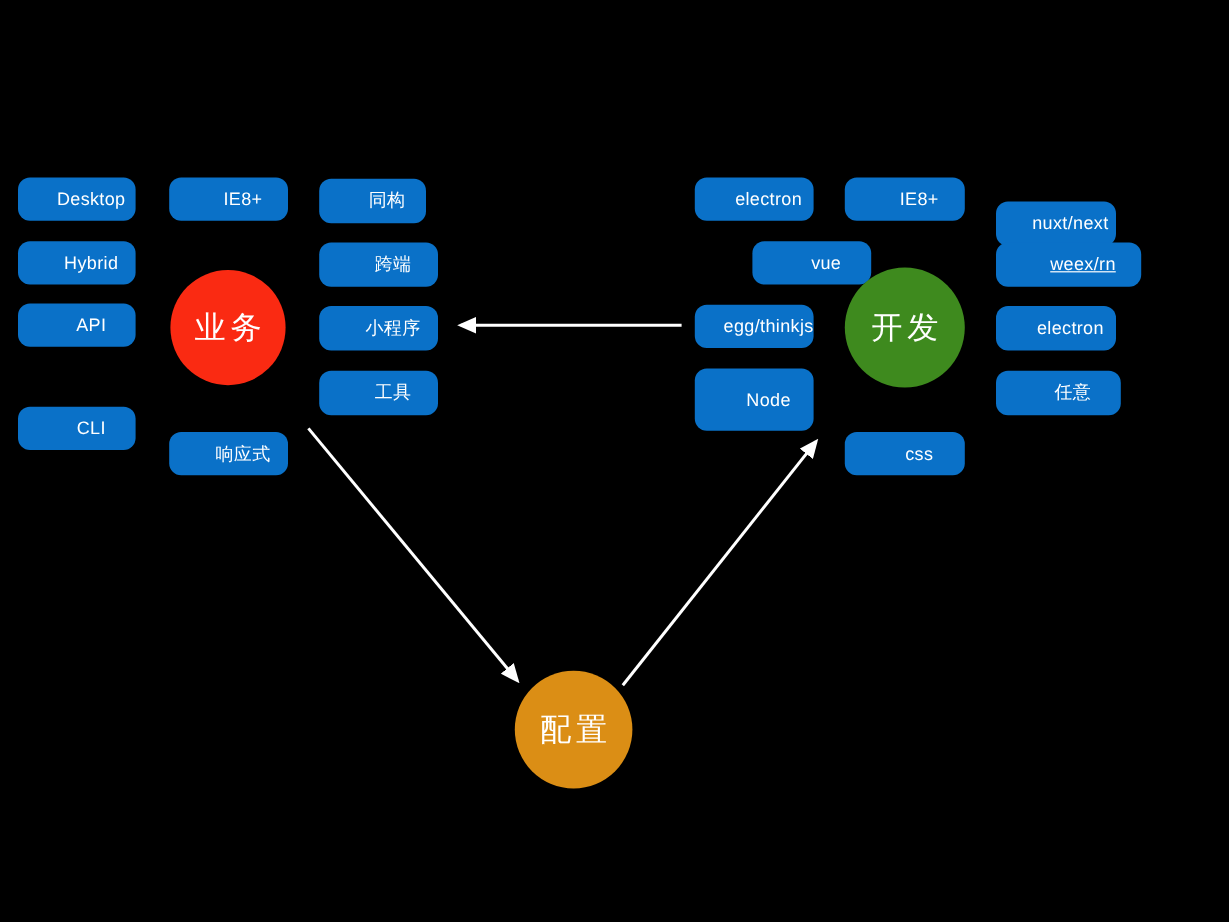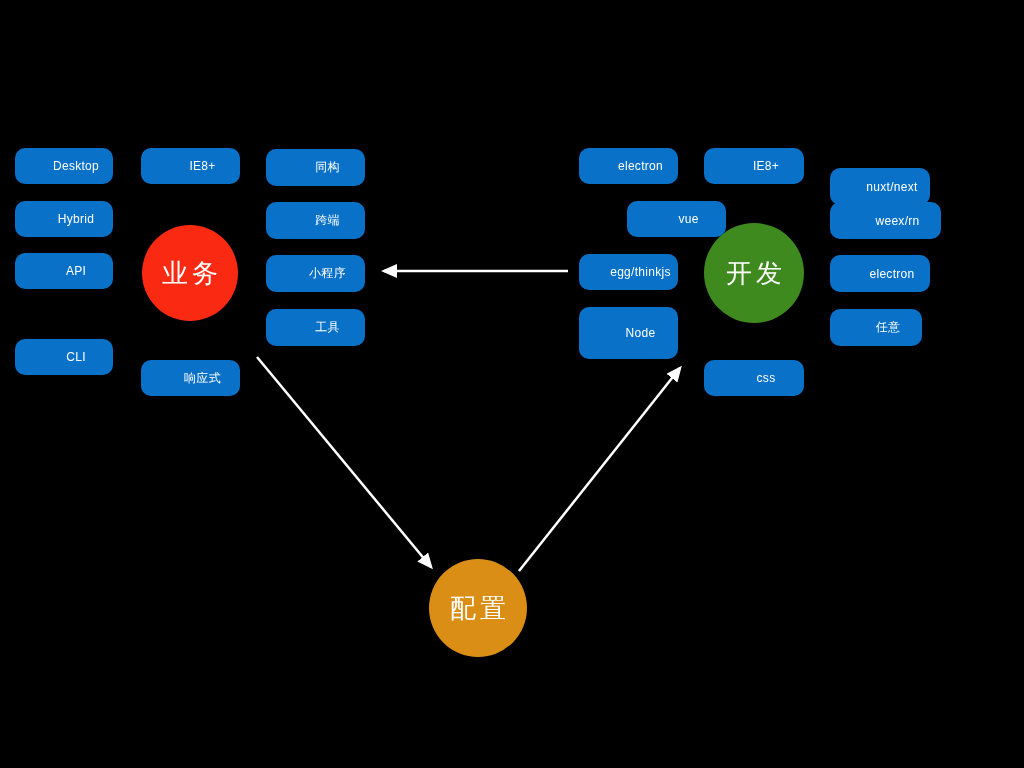--- a/index.html
+++ b/index.html
@@ -24,21 +24,21 @@
     background: var(--bg);
   }
   .pill {
     position: absolute;
     background: var(--pill);
     color: var(--text);
     border-radius: 10px;
     display: flex;
     align-items: center;
     justify-content: center;
-    font-size: 12px;
+    font-size: 15px;
     letter-spacing: 0.3px;
     white-space: nowrap;
     padding-left: 24px;
   }
   .circle {
     position: absolute;
     border-radius: 50%;
     display: flex;
     align-items: center;
     justify-content: center;
@@ -64,38 +64,38 @@
 
   <div class="pill" style="left:15px;top:148px;width:98px;height:36px;">Desktop</div>
   <div class="pill" style="left:15px;top:201px;width:98px;height:36px;">Hybrid</div>
   <div class="pill" style="left:15px;top:253px;width:98px;height:36px;">API</div>
   <div class="pill" style="left:15px;top:306px;width:98px;height:36px;margin-top:33px;">CLI</div>
 
   <div class="pill" style="left:141px;top:148px;width:99px;height:36px;">IE8+</div>
   <div class="circle red" style="left:142px;top:225px;width:96px;height:96px;">业务</div>
   <div class="pill" style="left:141px;top:360px;width:99px;height:36px;">响应式</div>
 
-  <div class="pill" style="left:266px;top:149px;width:99px;height:37px;">同构</div>
+  <div class="pill" style="left:266px;top:149px;width:89px;height:37px;">同构</div>
   <div class="pill" style="left:266px;top:202px;width:99px;height:37px;">跨端</div>
   <div class="pill" style="left:266px;top:255px;width:99px;height:37px;">小程序</div>
   <div class="pill" style="left:266px;top:309px;width:99px;height:37px;">工具</div>
 
   <div class="pill" style="left:579px;top:148px;width:99px;height:36px;">electron</div>
   <div class="pill" style="left:579px;top:201px;width:99px;height:36px;margin-left:48px;">vue</div>
   <div class="pill" style="left:579px;top:254px;width:99px;height:36px;">egg/thinkjs</div>
   <div class="pill" style="left:579px;top:307px;width:99px;height:52px;">Node</div>
 
   <div class="pill" style="left:704px;top:148px;width:100px;height:36px;">IE8+</div>
   <div class="circle green" style="left:704px;top:223px;width:100px;height:100px;">开发</div>
   <div class="pill" style="left:704px;top:360px;width:100px;height:36px;">css</div>
 
   <div class="pill" style="left:830px;top:149px;width:100px;height:37px;margin-top:19px;">nuxt/next</div>
-  <div class="pill" style="left:830px;top:202px;width:111px;height:37px;">weex/rn</div>
+  <div class="pill" style="left:830px;top:202px;width:121px;height:37px;text-decoration:underline;">weex/rn</div>
   <div class="pill" style="left:830px;top:255px;width:100px;height:37px;">electron</div>
-  <div class="pill" style="left:830px;top:309px;width:92px;height:37px;font-family:Liberation Serif, serif;">任意</div>
+  <div class="pill" style="left:830px;top:309px;width:104px;height:37px;font-family:Liberation Serif, serif;">任意</div>
 
   <div class="circle orange" style="left:429px;top:559px;width:98px;height:98px;">配置</div>
 
   <svg class="arrows" viewBox="0 0 1024 768">
     <defs>
       <marker id="ah" markerUnits="userSpaceOnUse" markerWidth="16" markerHeight="14" refX="13" refY="7" orient="auto">
         <path d="M0,0 L16,7 L0,14 Z" fill="#ffffff"></path>
       </marker>
     </defs>
     <line x1="568" y1="271" x2="384" y2="271" stroke="#ffffff" stroke-width="2.5" marker-end="url(#ah)"></line>

